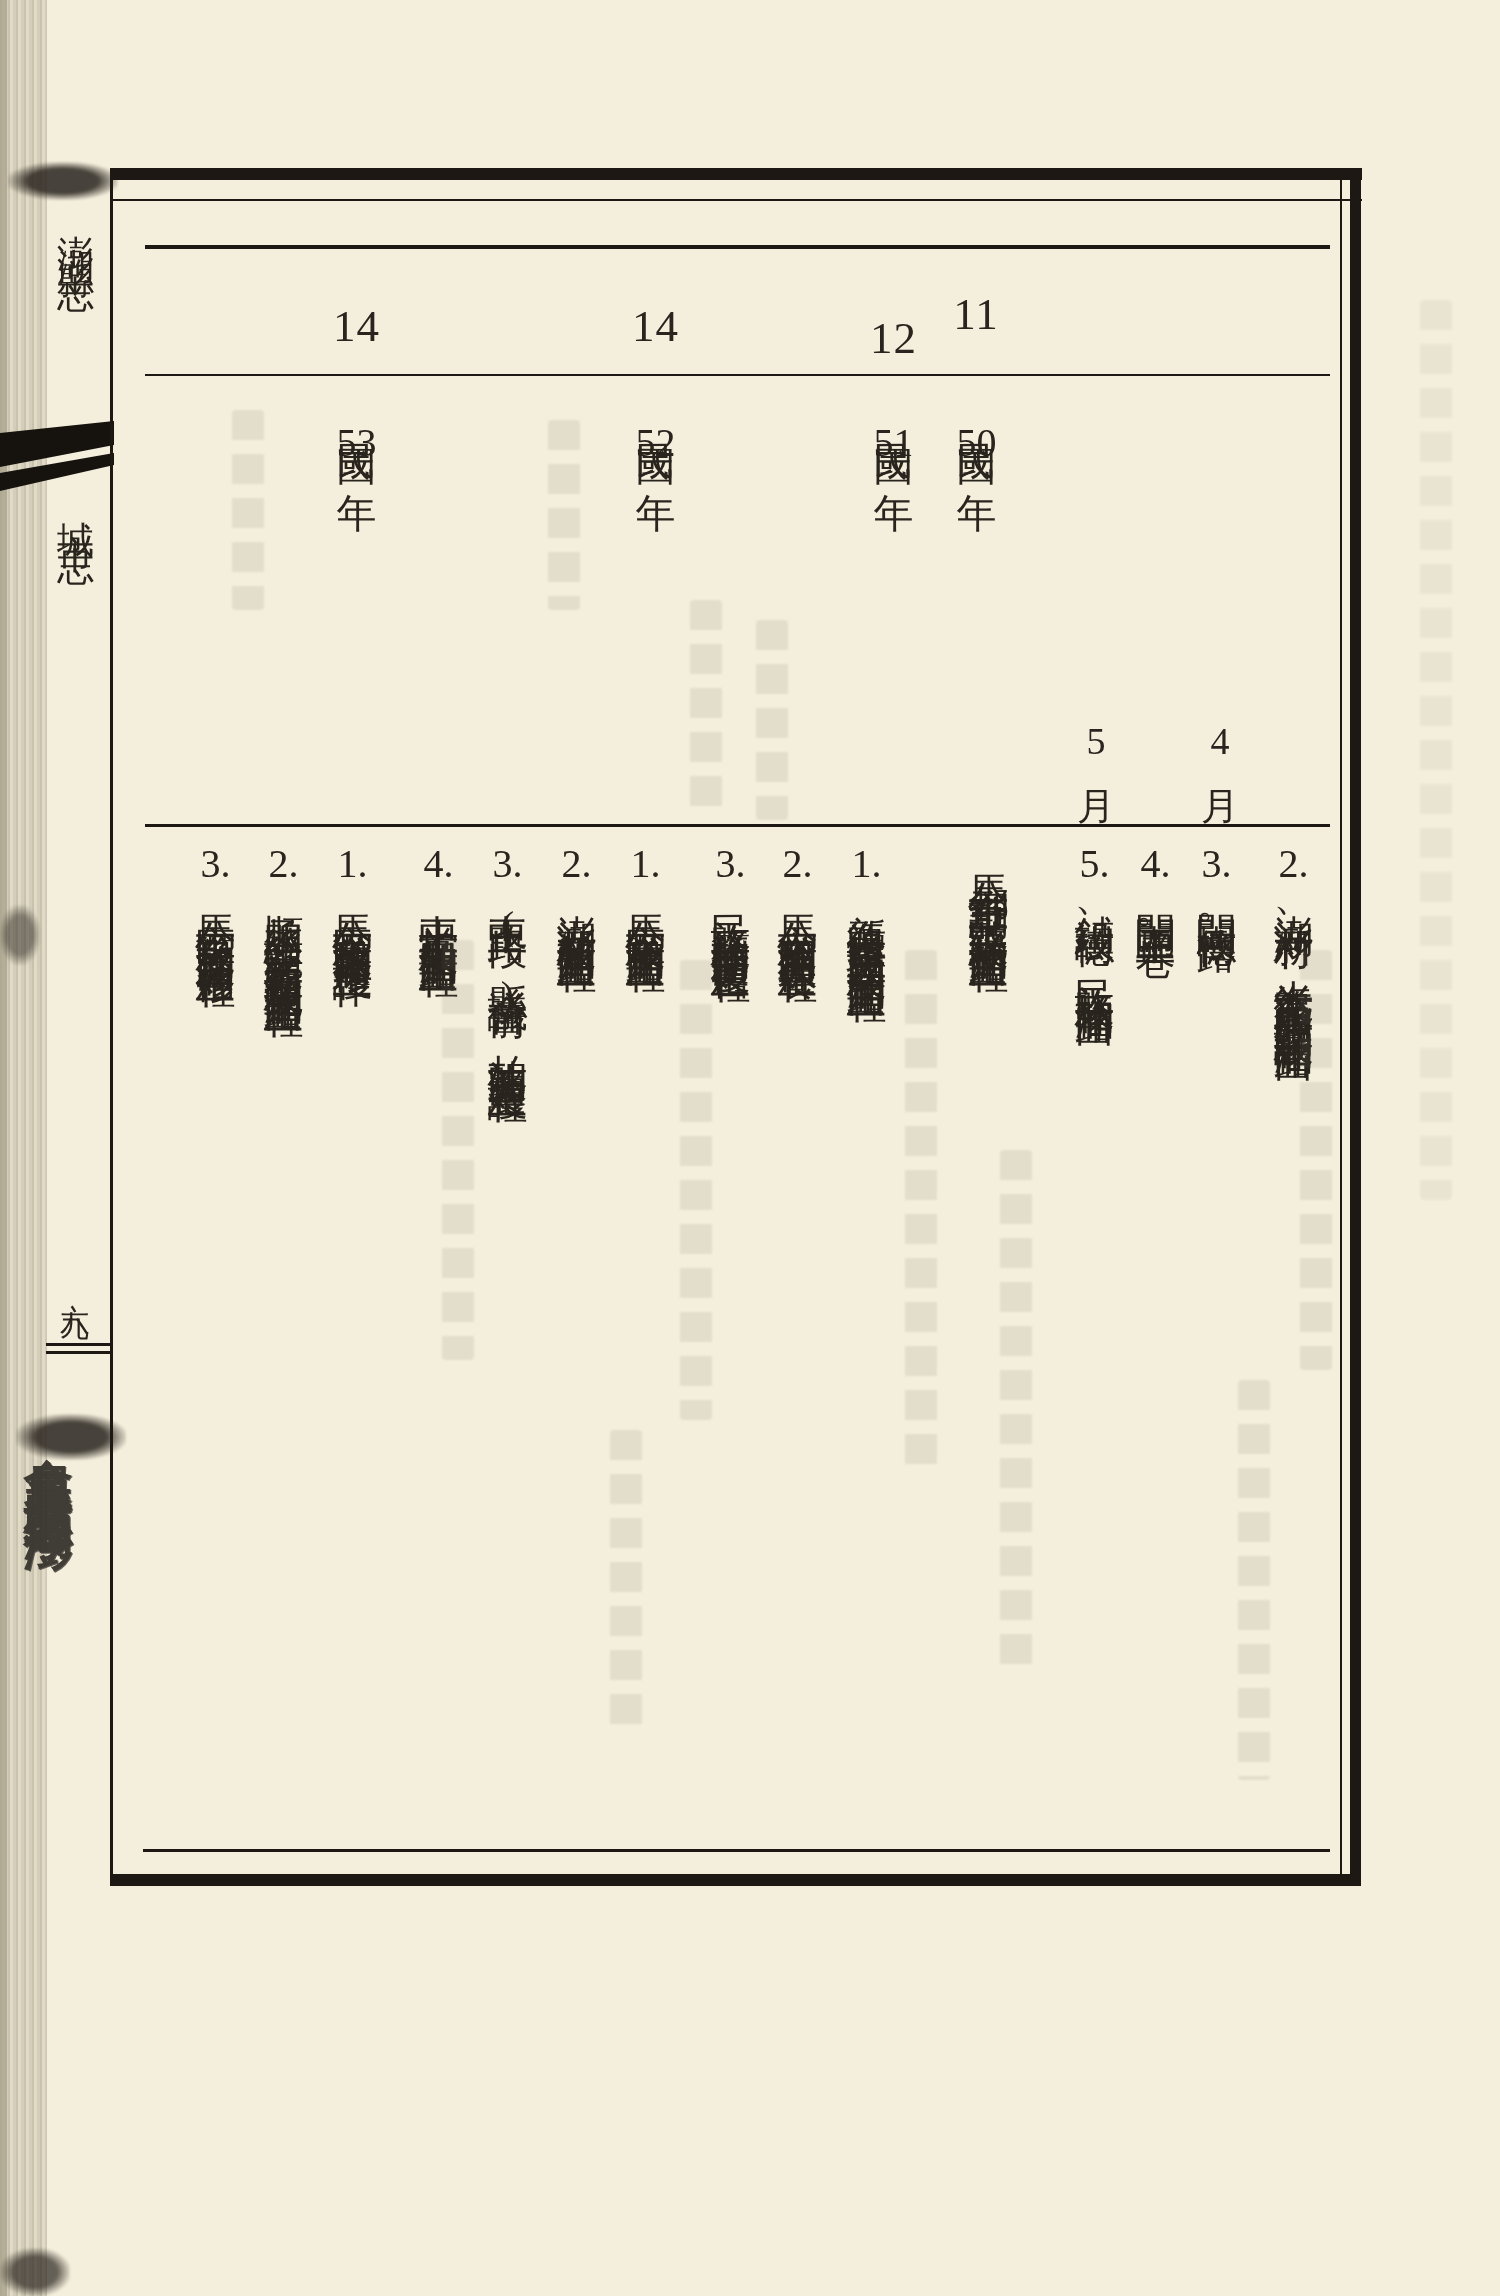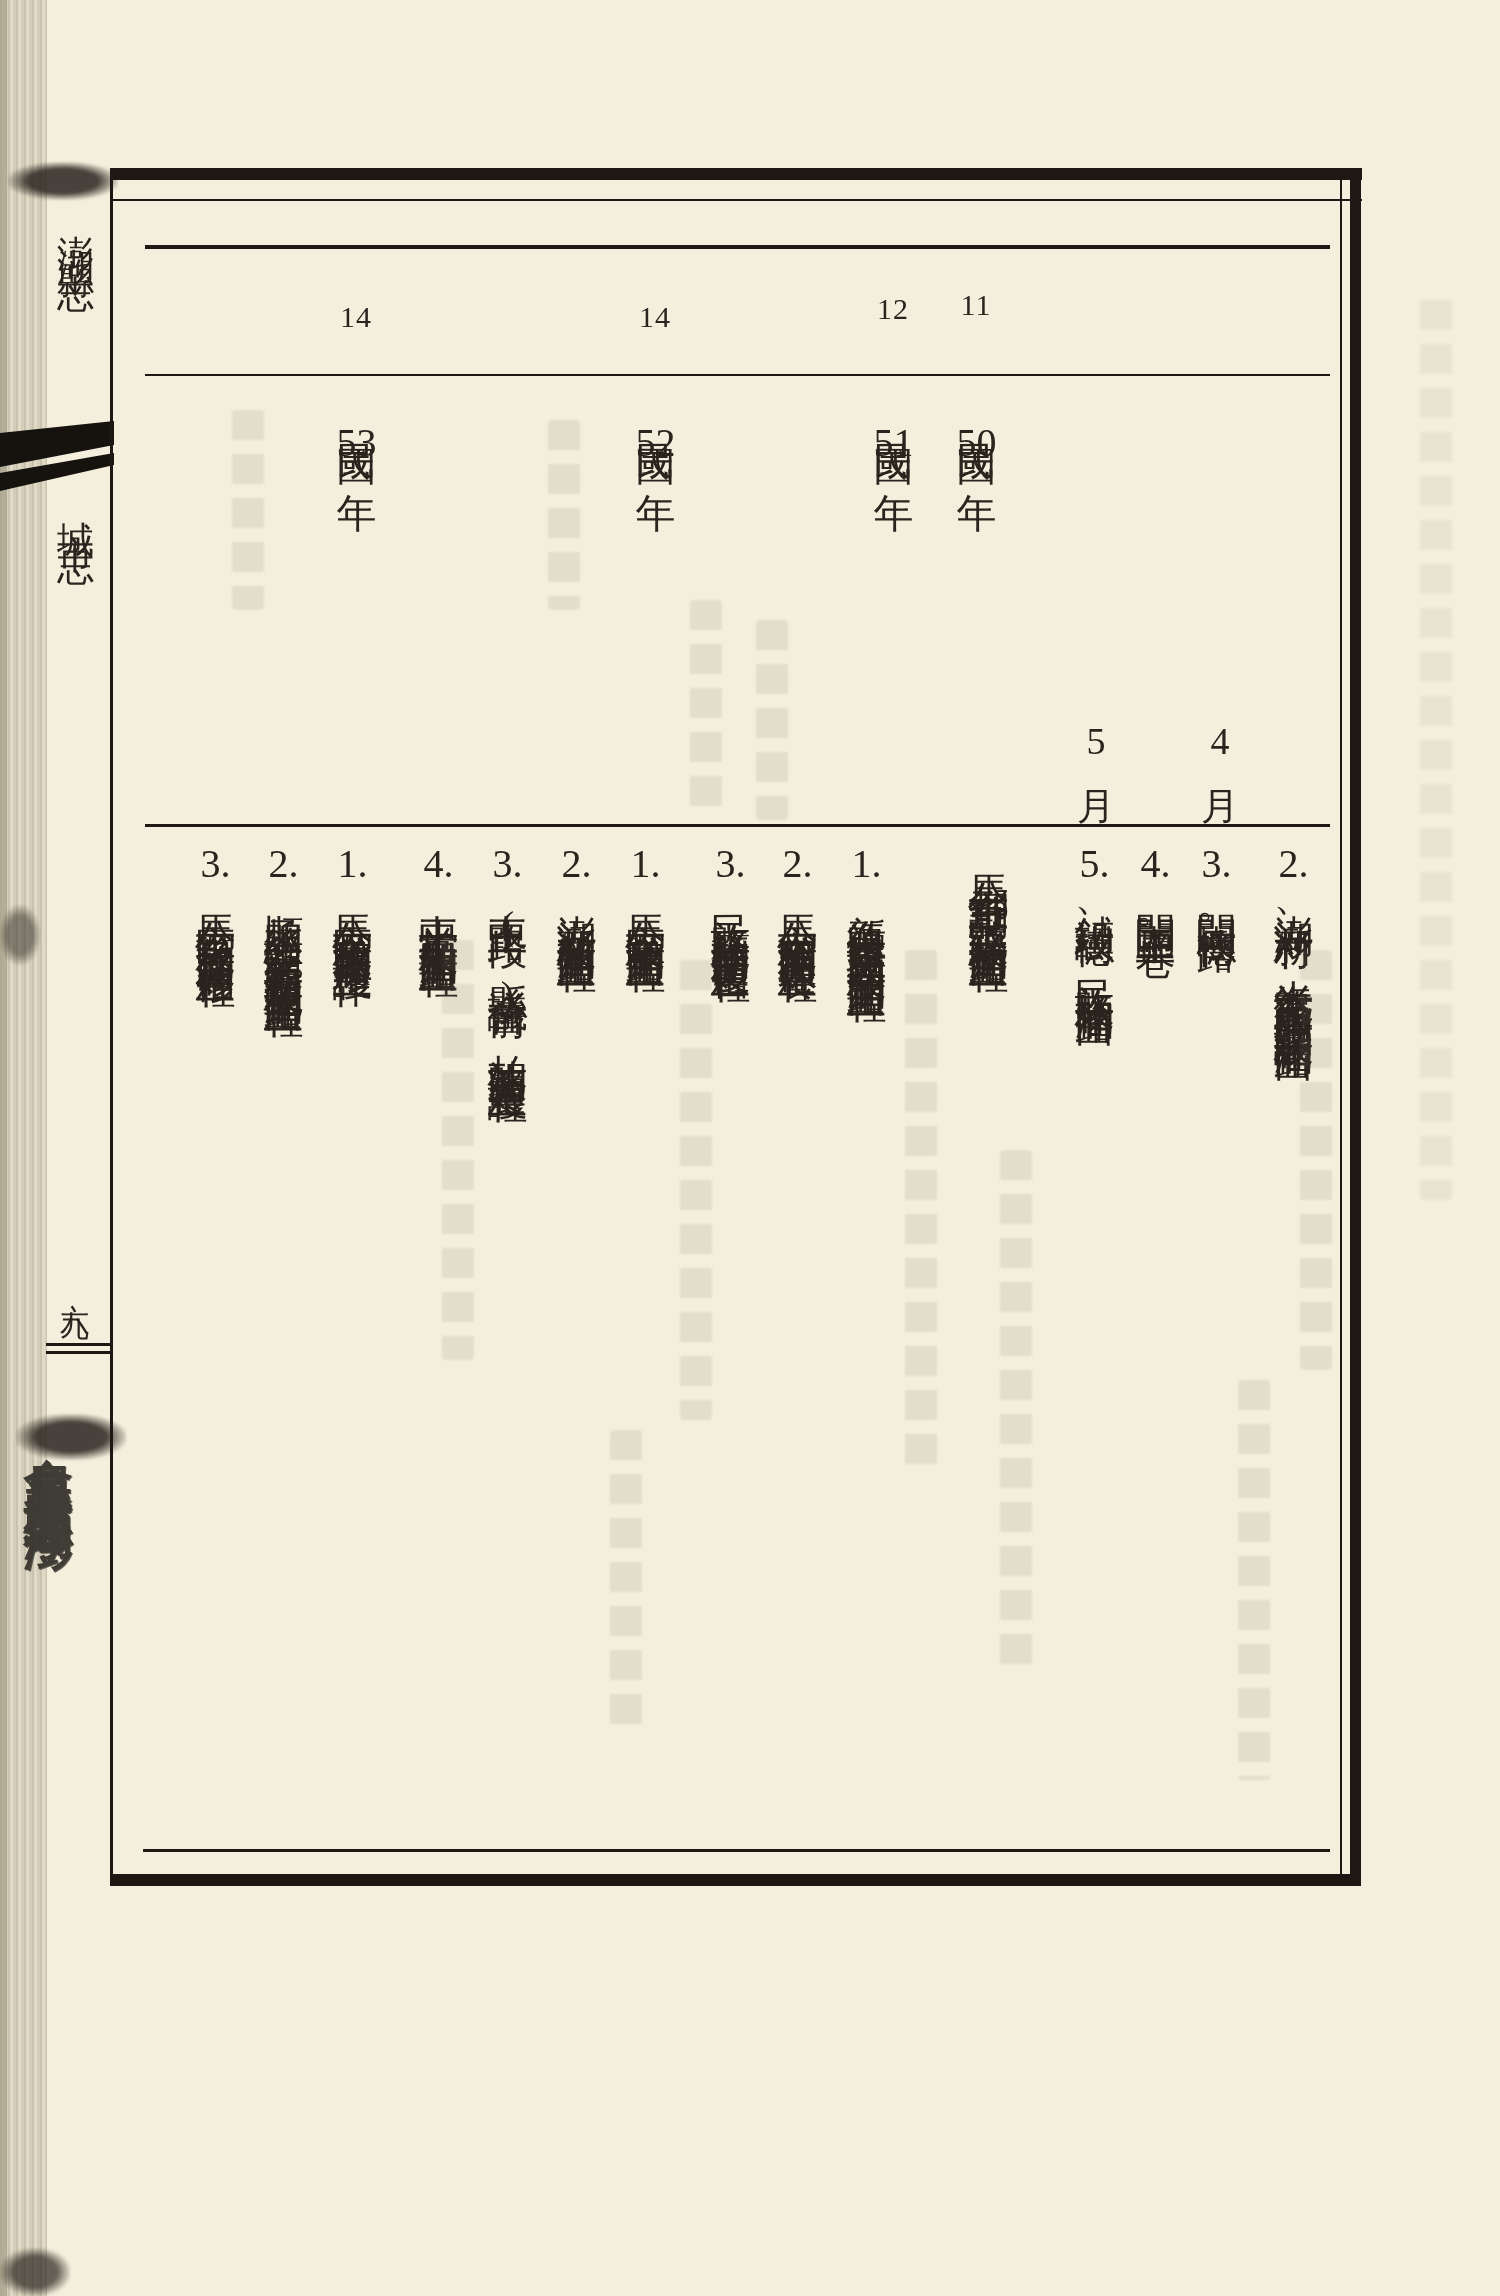--- a/index.html
+++ b/index.html
@@ -11,21 +11,21 @@
       border-right:1px solid #cfc8b4;}
   .edge-dark{position:absolute;left:0;top:0;width:7px;height:2296px;background:#a9a28c;opacity:.8;}
   .blotch{position:absolute;background:radial-gradient(ellipse at center,#2a251f 0%,#2a251f 45%,transparent 75%);
       filter:blur(1px);opacity:.85;}
   
   .hline,.vline{position:absolute;background:#1d1813;}
   
   .vcol{position:absolute;writing-mode:vertical-rl;text-orientation:upright;
         font-size:40px;line-height:46px;letter-spacing:5px;white-space:nowrap;}
   .tcy{text-combine-upright:all;-webkit-text-combine:horizontal;}
-  .num-col{position:absolute;font-size:30px;letter-spacing:1px;width:46px;text-align:center;}
+  .num-col{position:absolute;font-size:45px;letter-spacing:1px;width:46px;text-align:center;}
   .month-col{font-size:38px;}
   .margin-title{position:absolute;writing-mode:vertical-rl;text-orientation:upright;
         font-size:37px;line-height:46px;letter-spacing:13px;left:52px;width:46px;text-align:center;}
   .page-num{position:absolute;writing-mode:vertical-rl;text-orientation:upright;
         font-size:29px;line-height:34px;letter-spacing:7px;left:58px;width:34px;}
   .watermark{position:absolute;writing-mode:vertical-rl;text-orientation:upright;
         left:6px;top:1482px;width:72px;font-size:49px;line-height:60px;letter-spacing:-9px;
         font-weight:700;color:#33302a;opacity:.93;text-shadow:1px 1px 0 #55514a;}
   
   .ghost{position:absolute;width:32px;border-radius:4px;opacity:.12;filter:blur(1.2px);
@@ -86,21 +86,21 @@
   <div class="vcol" style="left:1132px;top:843px;">
     <span class="tcy">4.</span><span>開闢中正二巷。</span>
   </div>
   <div class="vcol" style="left:1071px;top:843px;">
     <span class="tcy">5.</span><span>鋪設樹德、民族路柏油路面。</span>
   </div>
   <div class="vcol" style="left:965px;top:843px;">
     <span>馬公都市計劃二十三號路線柏油路面工程。</span>
   </div>
 
-  <div class="num-col" style="left:870px;top:292px;">12</div>
+  <div class="num-col" style="left:870px;top:312px;">12</div>
   <div class="vcol" style="left:870px;top:412px;width:46px;">
     <span>民國</span><span class="tcy">51</span><span>年</span>
   </div>
   <div class="vcol month-col" style="left:1073px;top:722px;width:46px;">
     <span class="tcy">5</span><span>月</span>
   </div>
   <div class="vcol" style="left:843px;top:843px;">
     <span class="tcy">1.</span><span>新復路體育場至大西門柏油路面工程。</span>
   </div>
   <div class="vcol" style="left:774px;top:843px;">

